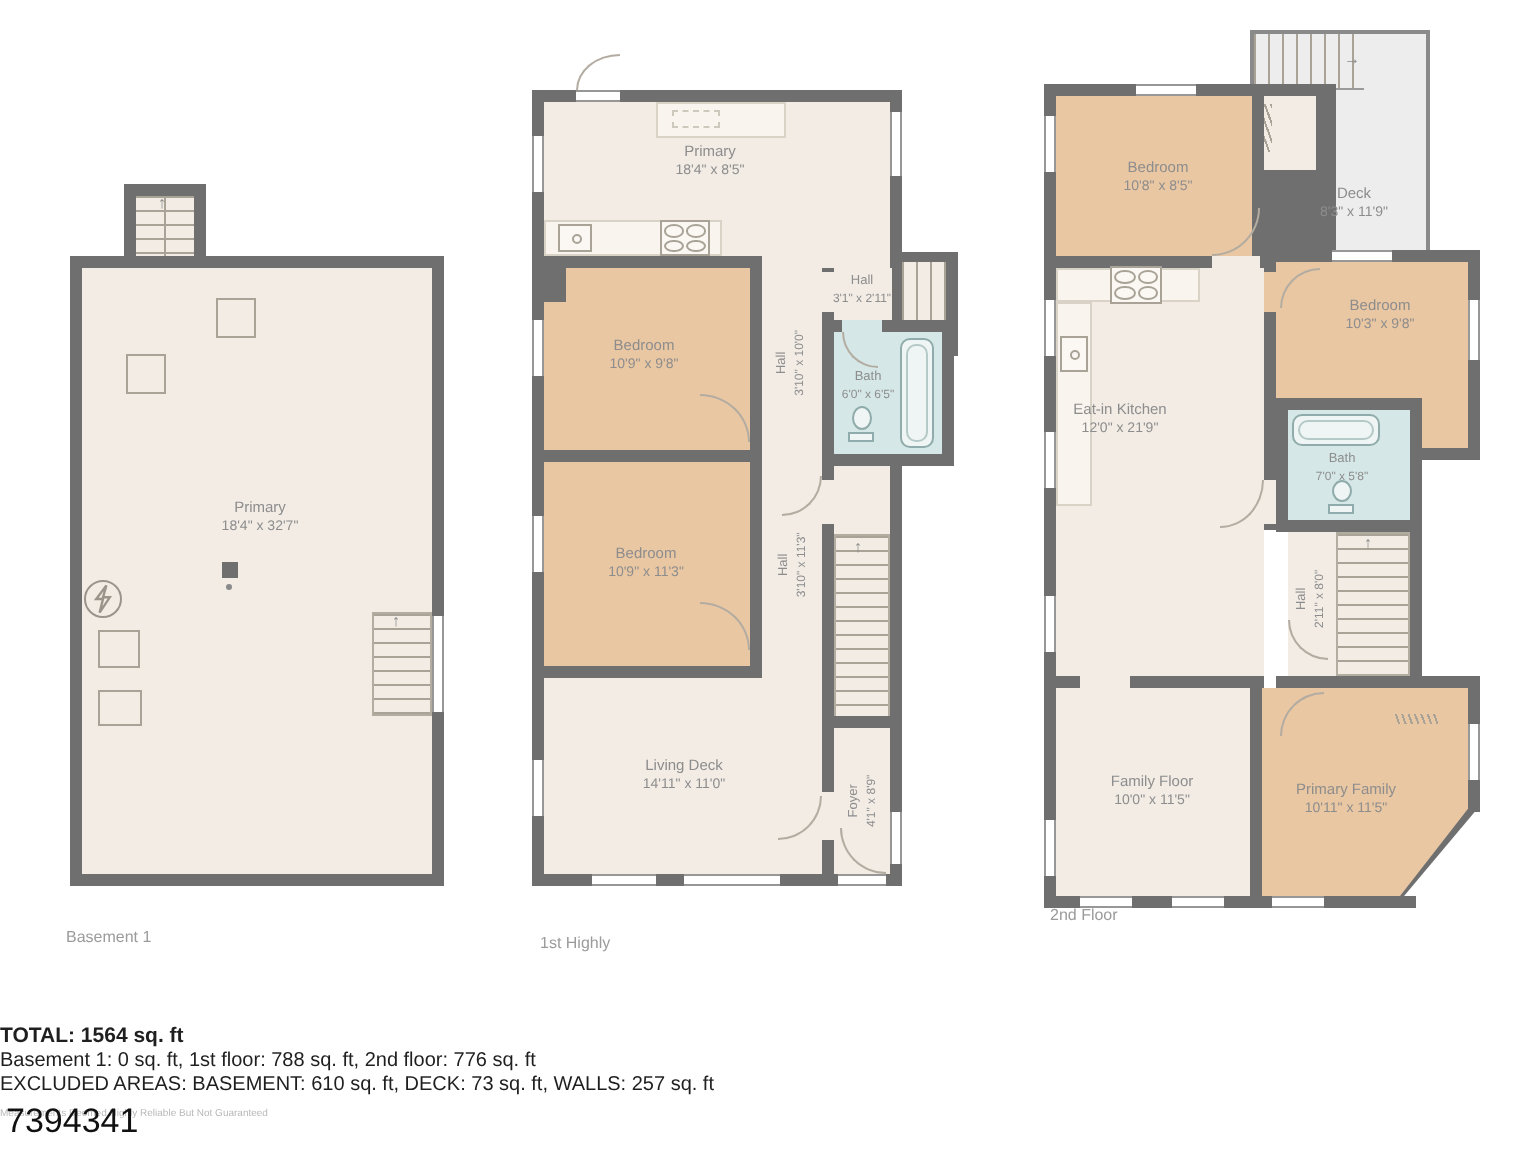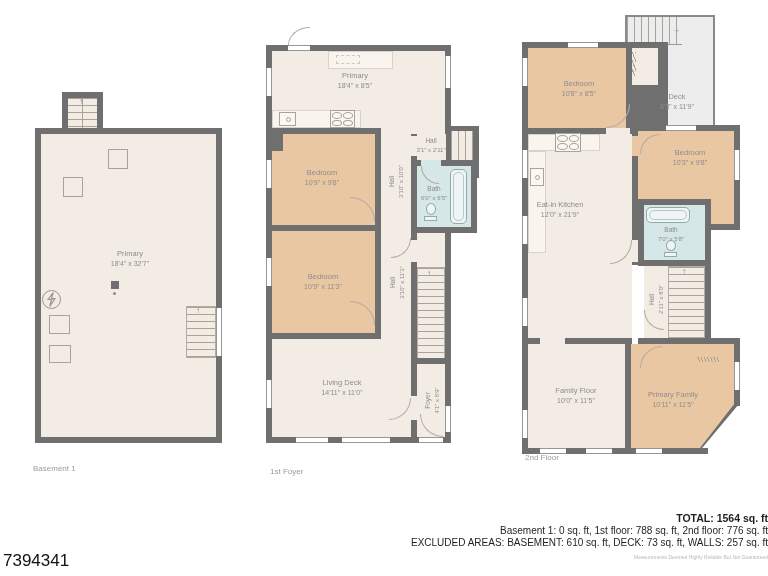--- a/index.html
+++ b/index.html
@@ -31,23 +31,23 @@
   .arc-tl{border-right:none;border-bottom:none;border-radius:100% 0 0 0;}
   .arc-tr{border-left:none;border-bottom:none;border-radius:0 100% 0 0;}
   .arc-bl{border-right:none;border-top:none;border-radius:0 0 0 100%;}
   .arc-br{border-left:none;border-top:none;border-radius:0 0 100% 0;}
   .burners{display:grid;grid-template-columns:1fr 1fr;grid-template-rows:1fr 1fr;gap:1px;padding:1px;}
   .burner{border:1px solid #a9a296;border-radius:50%;}
   .sinkdot{border:1px solid #a9a296;border-radius:50%;}
   .arrow{color:#8a8a8a;font-size:8px;line-height:1;}
   .floorlabel{color:#9b9b9b;font-size:8px;}
   .zigzag{background-image:repeating-linear-gradient(70deg,transparent 0 2px,#a9a296 2px 3px);}
-  .footer{left:0;top:512px;width:768px;text-align:right;color:#1f1f1f;}
+  .footer{left:0;top:512px;width:768px;text-align:left;color:#1f1f1f;}
   .footer .total{font-size:10.5px;font-weight:bold;line-height:12.5px;}
-  .footer .line{font-size:10px;line-height:12.5px;padding-left:48px;}
+  .footer .line{font-size:10px;line-height:12.5px;}
   .footer .disclaimer{font-size:5px;color:#b9b9b9;margin-top:4px;}
   .mls{left:3px;top:551px;font-size:17px;color:#111;}
 </style>
 </head>
 <body>
 
 <div id="canvas">
 
   <div class="abs wall" style="left:62px;top:92px;width:41px;height:42px"></div>
   <div class="abs floor stairs-h" style="left:68px;top:98px;width:29px;height:36px"></div>
@@ -177,21 +177,21 @@
     <div class="dm">3'10" x 10'0"</div>
   </div>
   <div class="abs rlabel sm vert" style="left:367px;top:274px;width:60px">
     <div class="nm">Hall</div>
     <div class="dm">3'10" x 11'3"</div>
   </div>
   <div class="abs rlabel sm vert" style="left:402px;top:392px;width:60px">
     <div class="nm">Foyer</div>
     <div class="dm">4'1" x 8'9"</div>
   </div>
-  <div class="abs floorlabel" style="left:270px;top:467px">1st Foyer</div>
+  <div class="abs floorlabel" style="left:270px;top:467px">1st Highly</div>
 
   <div class="abs deckbg" style="left:625px;top:15px;width:90px;height:113px"></div>
   <div class="abs stairs-v" style="left:627px;top:17px;width:55px;height:28px;border-bottom:1px solid #9a9a9a;background-color:#ededed"></div>
   <div class="abs arrow" style="left:672px;top:26px">→</div>
 
   <div class="abs wall" style="left:522px;top:42px;width:146px;height:92px"></div>
   <div class="abs tan" style="left:528px;top:48px;width:98px;height:80px"></div>
   <div class="abs floor" style="left:632px;top:48px;width:26px;height:37px"></div>
   <div class="abs zigzag" style="left:632px;top:52px;width:4px;height:24px"></div>
   <div class="abs win-h" style="left:568px;top:42px;width:30px;height:6px"></div>

